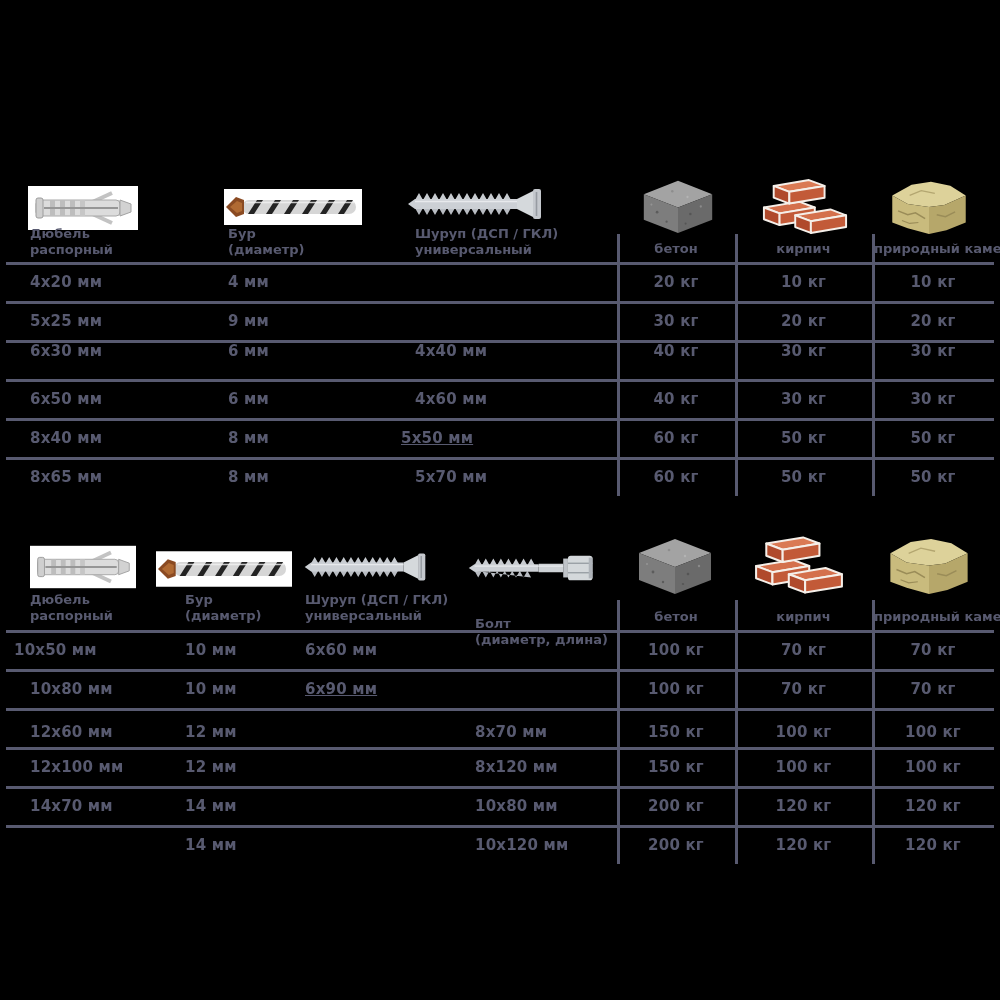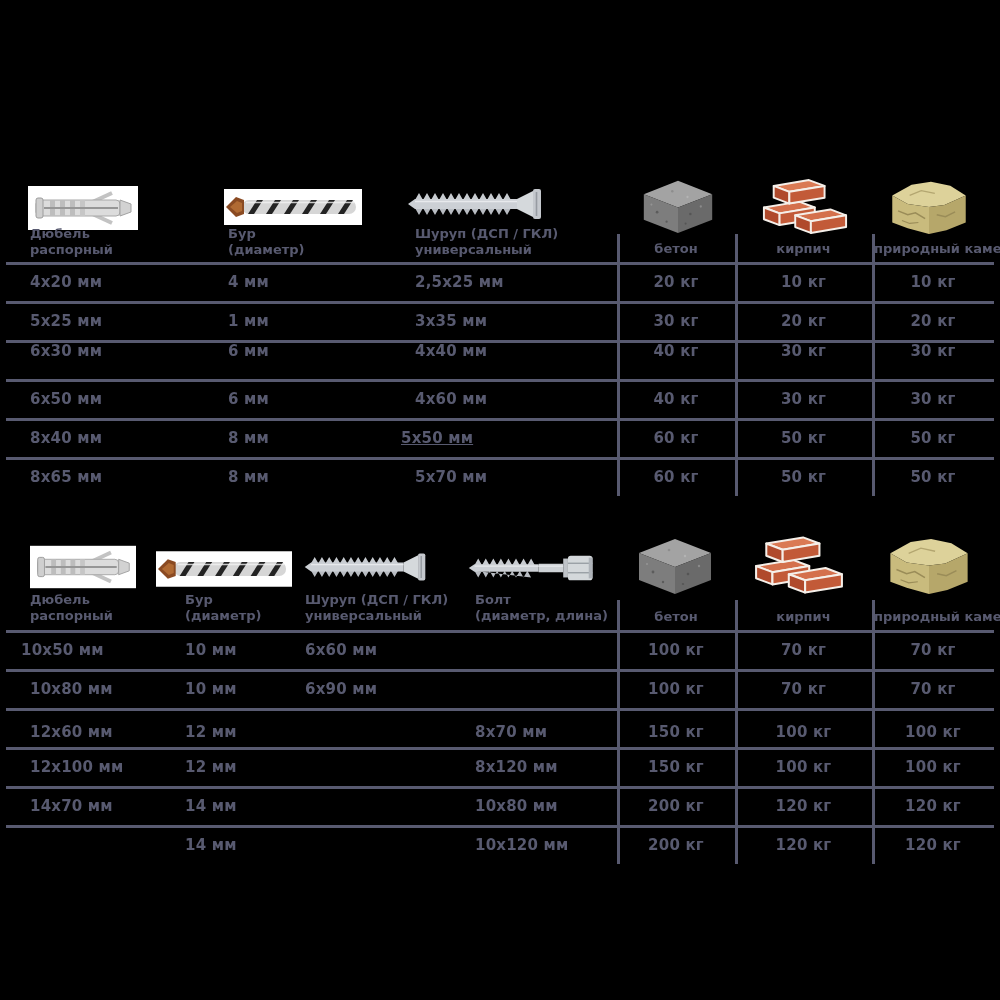--- a/index.html
+++ b/index.html
@@ -174,29 +174,27 @@
       <div class="hline" style="top: 418px;"></div>
       <div class="hline" style="top: 457px;"></div>
       <div class="vline" style="left: 617px; top: 234px; height: 262px;"></div>
       <div class="vline" style="left: 735px; top: 234px; height: 262px;"></div>
       <div class="vline" style="left: 872px; top: 234px; height: 262px;"></div>
     </div>
   <div id="t1-rows">
       <div class="trow" style="top: 262px; height: 39px;">
         <div class="tcell" style="left: 30px; width: 180px;">4x20 мм</div>
         <div class="tcell" style="left: 228px; width: 170px;">4 мм</div>
-        <div class="tcell" style="left: 415px; width: 195px;">2,5x25 мм</div>
         <div class="tcell center" style="left: 619px; width: 114px;">20 кг</div>
         <div class="tcell center" style="left: 737px; width: 133px;">10 кг</div>
         <div class="tcell center" style="left: 874px; width: 118px;">10 кг</div>
       </div>
       <div class="trow" style="top: 301px; height: 39px;">
         <div class="tcell" style="left: 30px; width: 180px;">5x25 мм</div>
-        <div class="tcell" style="left: 228px; width: 170px;">1 мм</div>
-        <div class="tcell" style="left: 415px; width: 195px;">3x35 мм</div>
+        <div class="tcell" style="left: 228px; width: 170px;">9 мм</div>
         <div class="tcell center" style="left: 619px; width: 114px;">30 кг</div>
         <div class="tcell center" style="left: 737px; width: 133px;">20 кг</div>
         <div class="tcell center" style="left: 874px; width: 118px;">20 кг</div>
       </div>
       <div class="trow" style="top: 340px; height: 22px;">
         <div class="tcell" style="left: 30px; width: 180px;">6x30 мм</div>
         <div class="tcell" style="left: 228px; width: 170px;">6 мм</div>
         <div class="tcell" style="left: 415px; width: 195px;">4x40 мм</div>
         <div class="tcell center" style="left: 619px; width: 114px;">40 кг</div>
         <div class="tcell center" style="left: 737px; width: 133px;">30 кг</div>
@@ -258,53 +256,53 @@
     <div>распорный</div>
   </div>
   <div class="hdr" style="left:185px;top:592px">
     <div>Бур</div>
     <div>(диаметр)</div>
   </div>
   <div class="hdr" style="left:305px;top:592px">
     <div>Шуруп (ДСП / ГКЛ)</div>
     <div>универсальный</div>
   </div>
-  <div class="hdr" style="left:475px;top:592px">
+  <div class="hdr" style="left:475px;top:616px">
     <div>Болт</div>
     <div>(диаметр, длина)</div>
   </div>
   <div class="mat" style="left:619px;top:609px;width:114px">бетон</div>
   <div class="mat" style="left:737px;top:609px;width:133px">кирпич</div>
   <div class="mat" style="left:874px;top:609px;width:118px">природный камень</div>
 
   <div id="t2-lines">
       <div class="hline" style="top: 630px;"></div>
       <div class="hline" style="top: 669px;"></div>
       <div class="hline" style="top: 708px;"></div>
       <div class="hline" style="top: 747px;"></div>
       <div class="hline" style="top: 786px;"></div>
       <div class="hline" style="top: 825px;"></div>
       <div class="vline" style="left: 617px; top: 600px; height: 264px;"></div>
       <div class="vline" style="left: 735px; top: 600px; height: 264px;"></div>
       <div class="vline" style="left: 872px; top: 600px; height: 264px;"></div>
     </div>
   <div id="t2-rows">
       <div class="trow" style="top: 630px; height: 39px;">
-        <div class="tcell" style="left: 21px; width: 150px;">10x50 мм</div>
+        <div class="tcell" style="left: 14px; width: 150px;">10x50 мм</div>
         <div class="tcell" style="left: 185px; width: 115px;">10 мм</div>
         <div class="tcell" style="left: 305px; width: 165px;">6x60 мм</div>
         <div class="tcell" style="left: 475px; width: 140px;"></div>
         <div class="tcell center" style="left: 619px; width: 114px;">100 кг</div>
         <div class="tcell center" style="left: 737px; width: 133px;">70 кг</div>
         <div class="tcell center" style="left: 874px; width: 118px;">70 кг</div>
       </div>
       <div class="trow" style="top: 669px; height: 39px;">
         <div class="tcell" style="left: 30px; width: 150px;">10x80 мм</div>
         <div class="tcell" style="left: 185px; width: 115px;">10 мм</div>
-        <div class="tcell" style="left: 305px; width: 165px;">6x90 мм</div>
+        <div class="tcell" style="left: 305px; width: 165px; text-decoration: underline;">6x90 мм</div>
         <div class="tcell" style="left: 475px; width: 140px;"></div>
         <div class="tcell center" style="left: 619px; width: 114px;">100 кг</div>
         <div class="tcell center" style="left: 737px; width: 133px;">70 кг</div>
         <div class="tcell center" style="left: 874px; width: 118px;">70 кг</div>
       </div>
       <div class="trow" style="top: 708px; height: 47px;">
         <div class="tcell" style="left: 30px; width: 150px;">12x60 мм</div>
         <div class="tcell" style="left: 185px; width: 115px;">12 мм</div>
         <div class="tcell" style="left: 305px; width: 165px;"></div>
         <div class="tcell" style="left: 475px; width: 140px;">8x70 мм</div>

